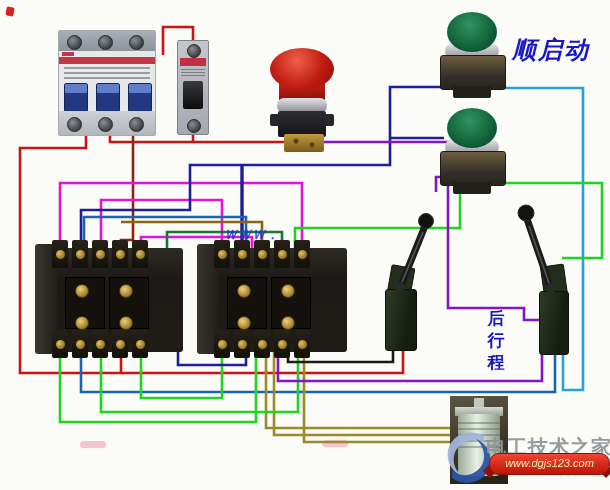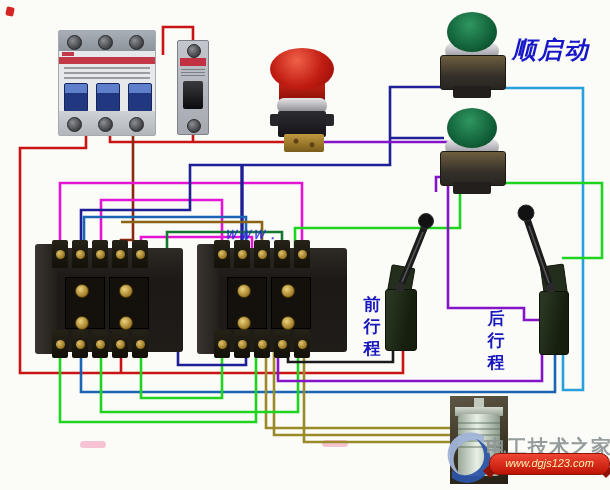--- a/index.html
+++ b/index.html
@@ -293,21 +293,20 @@
       <line x1="549" y1="283" x2="529" y2="226" stroke="#565656" stroke-width="1.6"></line>
       <circle cx="526" cy="213" r="8" fill="#121212" stroke="#303030"></circle>
       <circle cx="551" cy="288" r="5" fill="#2a2a2a"></circle>
     </g>
     <g>
       <path d="M484,436 C470,428 452,434 448,450 C446,462 452,472 462,476 C450,466 452,450 462,444 C470,439 478,439 484,443 Z" fill="#a0b4d8" opacity="0.95"></path>
       <path d="M452,478 C466,488 486,482 490,466 C493,454 486,443 476,439 C488,450 486,466 475,472 C467,477 459,476 452,470 Z" fill="#2c54a6" opacity="0.95"></path>
     </g>
   </svg>
 
-  <div class="abs vlabel" style="left:362px;top:294px;">前行程</div>
   <div class="abs vlabel" style="left:486px;top:308px;">后行程</div>
 
   <div class="abs www-mark" style="left:224px;top:226px;">ＷＷＷ．</div>
   <div class="abs site-name" style="left:486px;top:434px;">电工技术之家</div>
   <div class="abs pill-nub" style="left:485px;top:466px;"></div>
   <div class="abs pill-nub" style="left:601px;top:466px;"></div>
   <div class="abs url-pill">
     <div class="url-text">www.dgjs123.com</div>
   </div>
 

